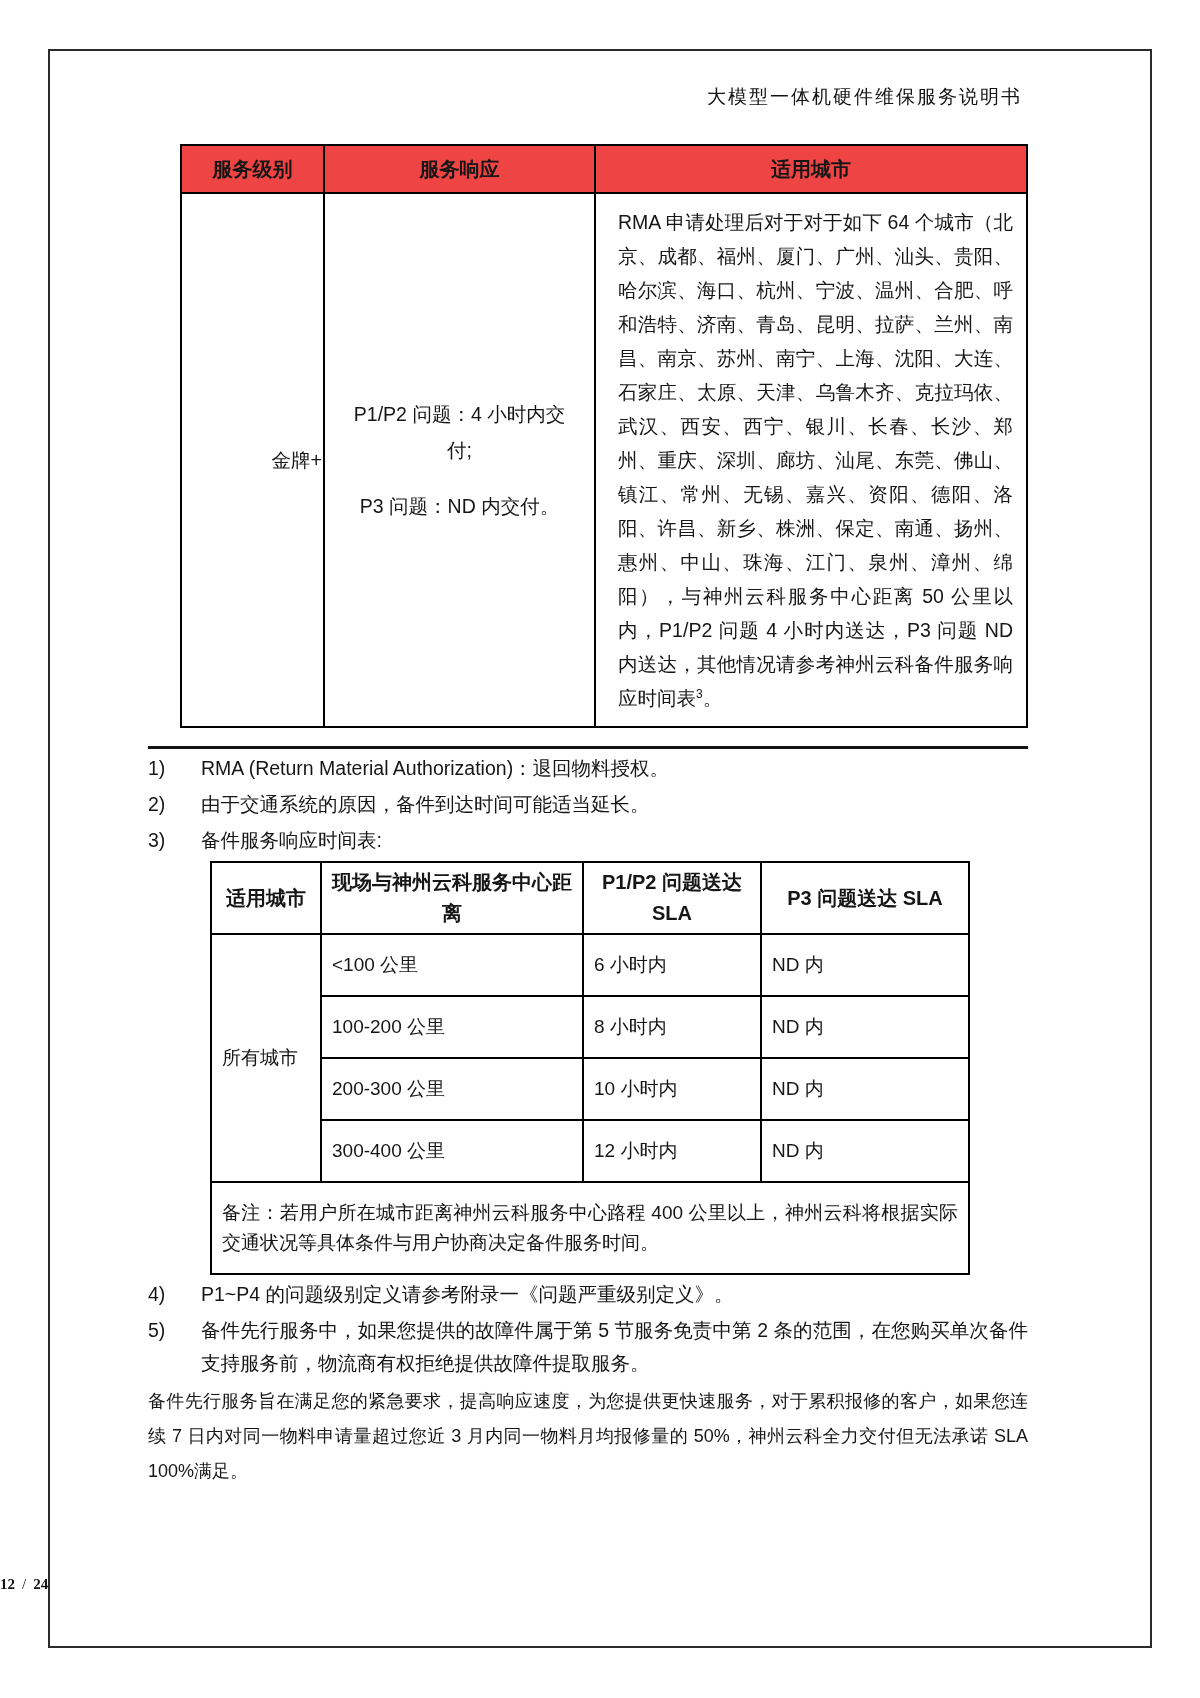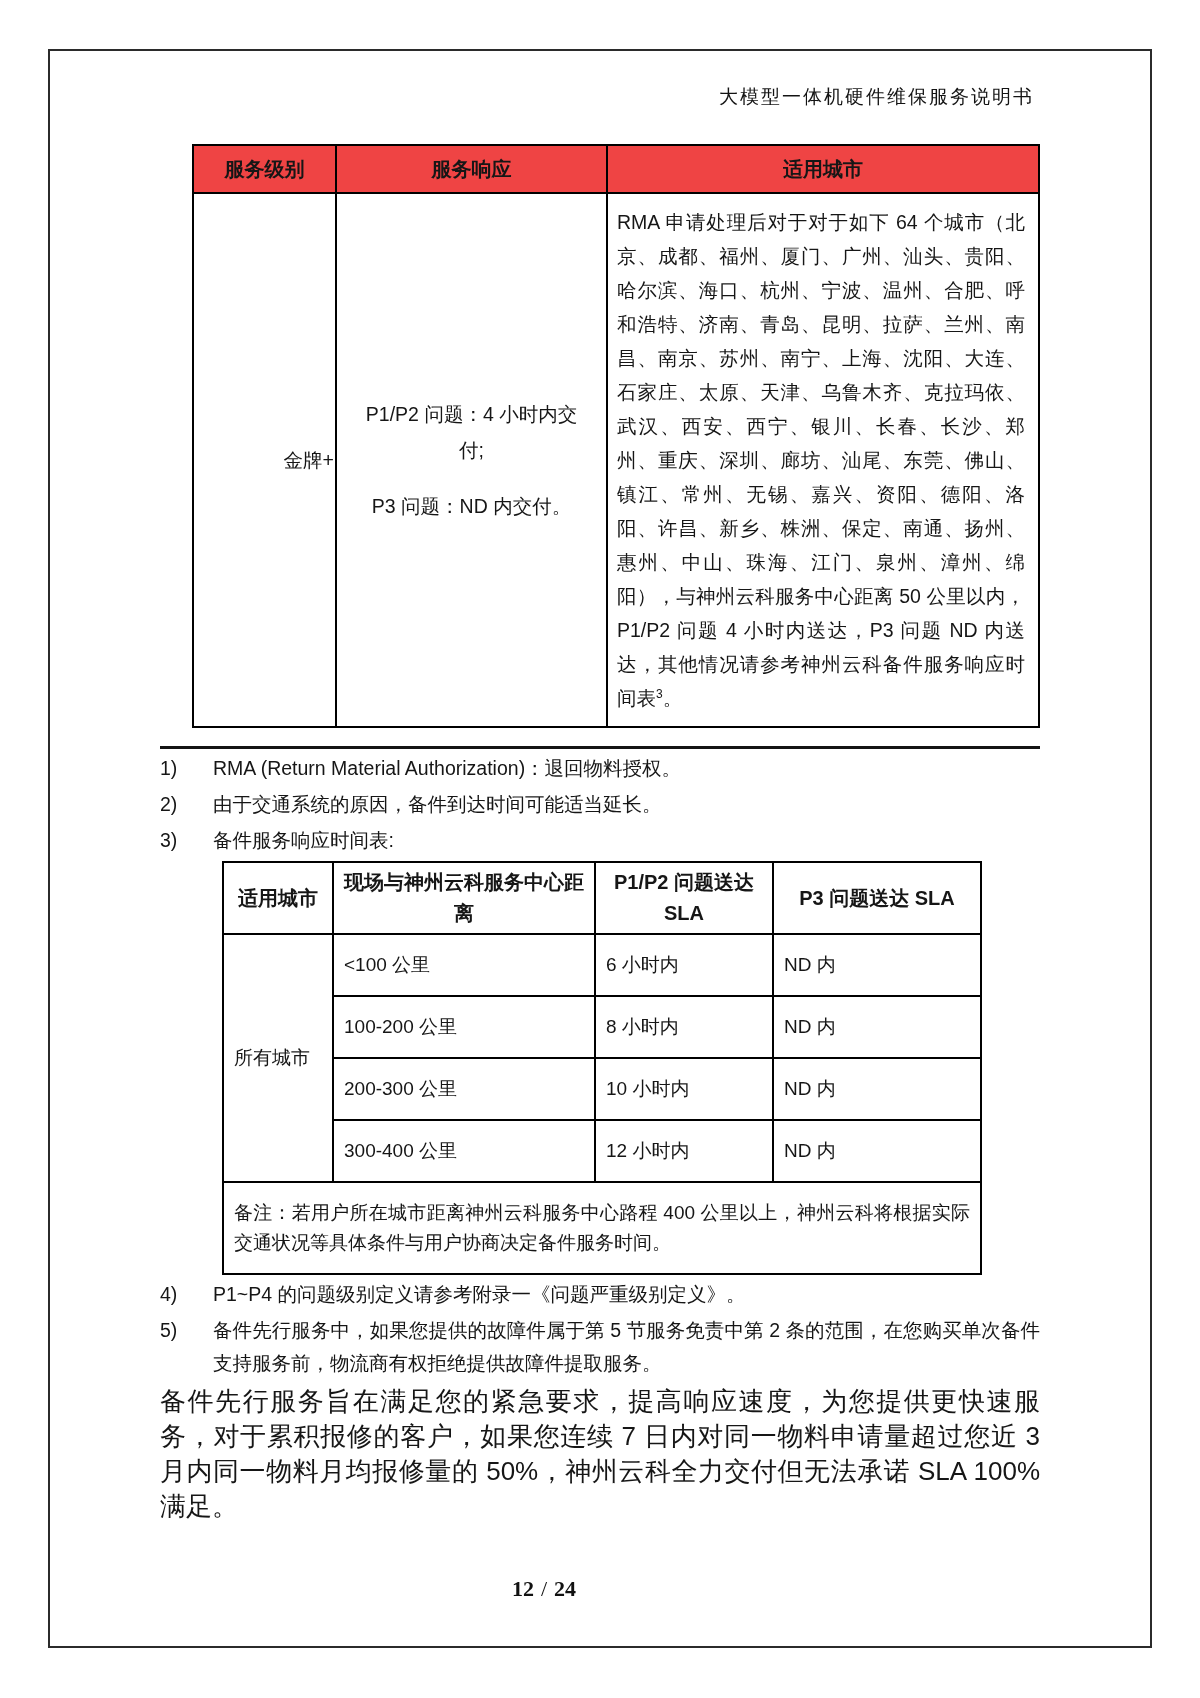--- a/index.html
+++ b/index.html
@@ -5,41 +5,41 @@
   html,body { margin:0; padding:0; }
   body {
     width:1200px; height:1698px; position:relative; background:#ffffff;
     font-family:"Liberation Sans","DejaVu Sans",sans-serif;
     color:#161616;
   }
   .page-border {
     position:absolute; left:48px; top:49px; width:1104px; height:1599px;
     border:2px solid #2b2b2b; box-sizing:border-box;
   }
-  .content { position:absolute; left:160px; top:84px; width:880px; }
+  .content { position:absolute; left:148px; top:84px; width:880px; }
 
   .doc-header {
     font-family:"Liberation Serif","DejaVu Serif",serif;
     font-size:19px; letter-spacing:2px; text-align:right; padding-right:6px; color:#131313;
   }
 
   
   .main-table { margin:34px 0 0 32px; width:846px; border-collapse:collapse; table-layout:fixed; }
   .main-table th {
     border:2px solid #000; background:#ef4444; height:44px;
     font-size:20px; font-weight:700; text-align:center; vertical-align:middle;
   }
   .main-table td { border:2px solid #000; vertical-align:middle; font-size:19.5px; }
   .level-cell { text-align:right; }
   .response-cell { text-align:center; line-height:36px; padding:0 24px;border-radius:23px; }
   .response-cell p { margin:0; }
   .response-cell .resp-line1 { margin-bottom:20px; }
   .cities-cell {
     vertical-align:top; text-align:justify; line-height:34px;
-    padding:11px 13px 11px 9px; font-size:19px;
+    padding:11px 13px 11px 22px; font-size:19px;
   }
   .cities-cell sup { font-size:12px; line-height:0; }
 
   .divider { margin-top:18px; height:3px; background:#141414; }
 
   
   .notes-title { margin-top:16px; font-size:20px; font-weight:700; line-height:32px; }
   .note-item { display:flex; font-size:19.5px; line-height:33px; margin-top:3px; }
   .note-num { flex:0 0 53px; }
   .note-text { flex:1; text-align:justify; }
@@ -47,25 +47,25 @@
   
   .sla-table { margin:4px 0 2px 62px; width:758px; border-collapse:collapse; table-layout:fixed; font-size:19px; }
   .sla-table th {
     border:2px solid #000; font-weight:700; text-align:center;
     line-height:31px; padding:4px 6px; vertical-align:middle; font-size:20px;
   }
   .sla-table td { border:2px solid #000; line-height:30px; padding:15px 10px; vertical-align:middle; }
   .sla-city { text-align:left; }
   .sla-remark { line-height:33px; padding:5px 12px; text-align:justify; }
 
-  .closing { margin-top:4px; font-size:26px; line-height:35px; text-align:justify; }
+  .closing { margin-top:4px; font-size:18px; line-height:35px; text-align:justify; }
 
   .footer {
-    position:absolute; top:1576px; left:0; width:1088px; text-align:center;
-    font-family:"Liberation Serif","DejaVu Serif",serif; font-size:22px; color:#111;
+    position:absolute; top:1576px; left:0; width:1088px; 
+    font-family:"Liberation Serif","DejaVu Serif",serif; font-size:15px; color:#111;
   }
   .pg-num { font-weight:700; }
   .pg-sep { padding:0 7px; font-weight:400; }
 </style>
 </head>
 <body>
 
 <div class="page-border"></div>
 
 <div class="content">

